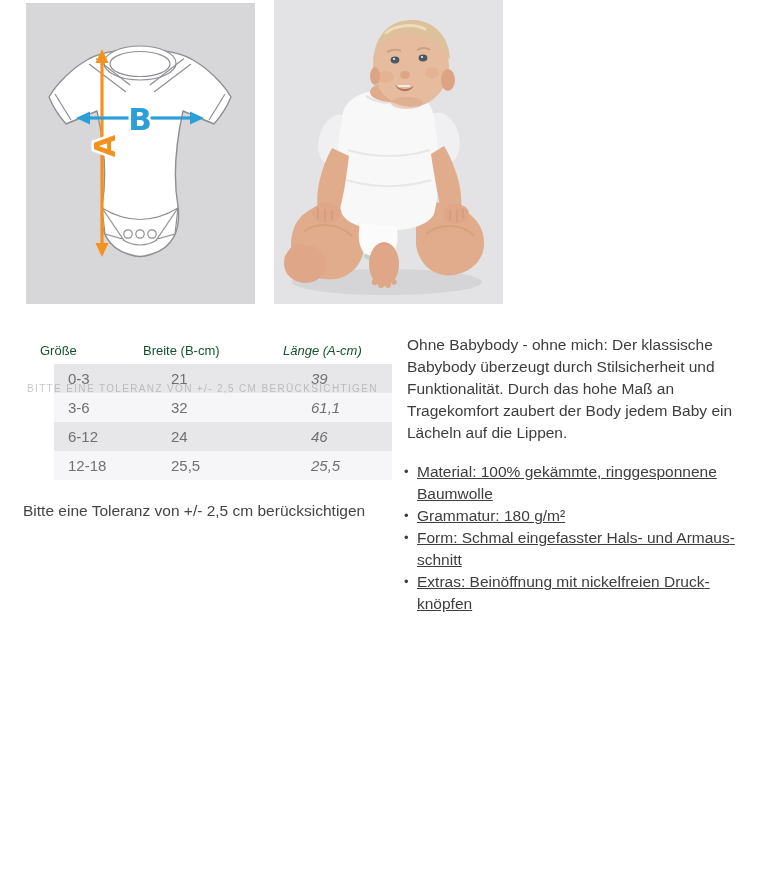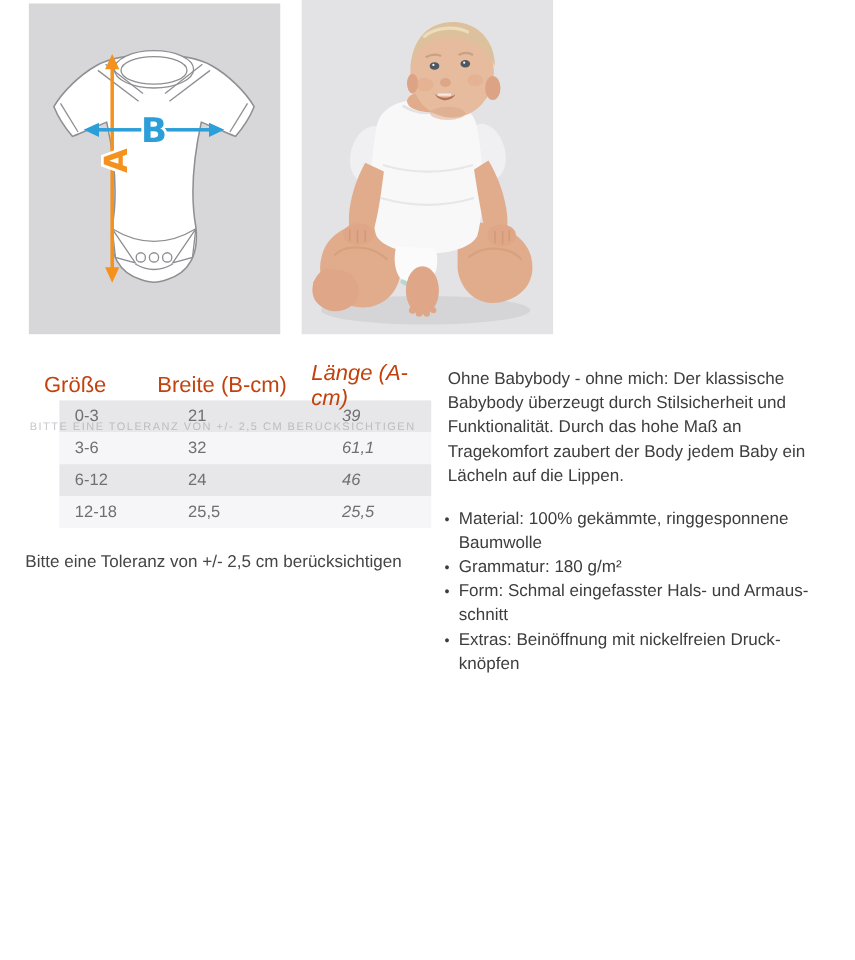--- a/index.html
+++ b/index.html
@@ -11,40 +11,40 @@
   .stage{position:absolute;inset:0;overflow:hidden;}
 
   
   .panel{position:absolute;}
   #diagram-panel{left:26px;top:3px;width:229px;height:301px;}
   #photo-panel{left:274px;top:0;width:229px;height:304px;}
   .panel svg{display:block;width:100%;height:100%;}
 
   
   .size-table{position:absolute;left:26px;top:337px;width:366px;font-size:15px;color:#707070;}
-  .thead{height:27px;display:flex;align-items:center;background:#ffffff;color:#c2410c;font-size:20px;}
+  .thead{height:27px;display:flex;align-items:center;background:#ffffff;color:#14532d;font-size:13px;}
   .trow{height:29px;display:flex;align-items:center;margin-left:28px;}
   .tbody .trow:nth-of-type(odd){background:#e7e7e9;}
   .tbody .trow:nth-of-type(even){background:#f6f6f8;}
   .c1{flex:0 0 117px;padding-left:14px;box-sizing:border-box;}
   .c2{flex:0 0 140px;}
   .c3{flex:1 1 auto;font-style:italic;}
   .ghost{
     position:absolute;left:1px;top:46px;width:100%;
     font-size:10px;letter-spacing:1.35px;color:#97989c;opacity:.55;
     white-space:nowrap;overflow:hidden;pointer-events:none;
   }
 
   .tolerance{position:absolute;left:23px;top:502px;font-size:15.5px;color:#454545;}
 
   
   .desc{position:absolute;left:403px;top:330px;width:337px;color:#3d3d3d;
         font-size:15.5px;line-height:22px;hyphens:manual;}
   .desc p{margin:4px;}
-  .desc ul{margin:17px 0 0 0;padding:0;list-style:none;}
+  .desc ul{margin:17px 0 0 0;padding:0;list-style:none;text-decoration:underline;}
   .desc li{position:relative;padding-left:14px;}
   .desc li::before{content:"\2022";position:absolute;left:1px;top:0;font-size:13px;color:#3d3d3d;}
 </style>
 </head>
 <body>
 
 <div class="stage">
 
   <div class="panel" id="diagram-panel">
     <svg viewBox="0 0 229 301" xmlns="http://www.w3.org/2000/svg">

